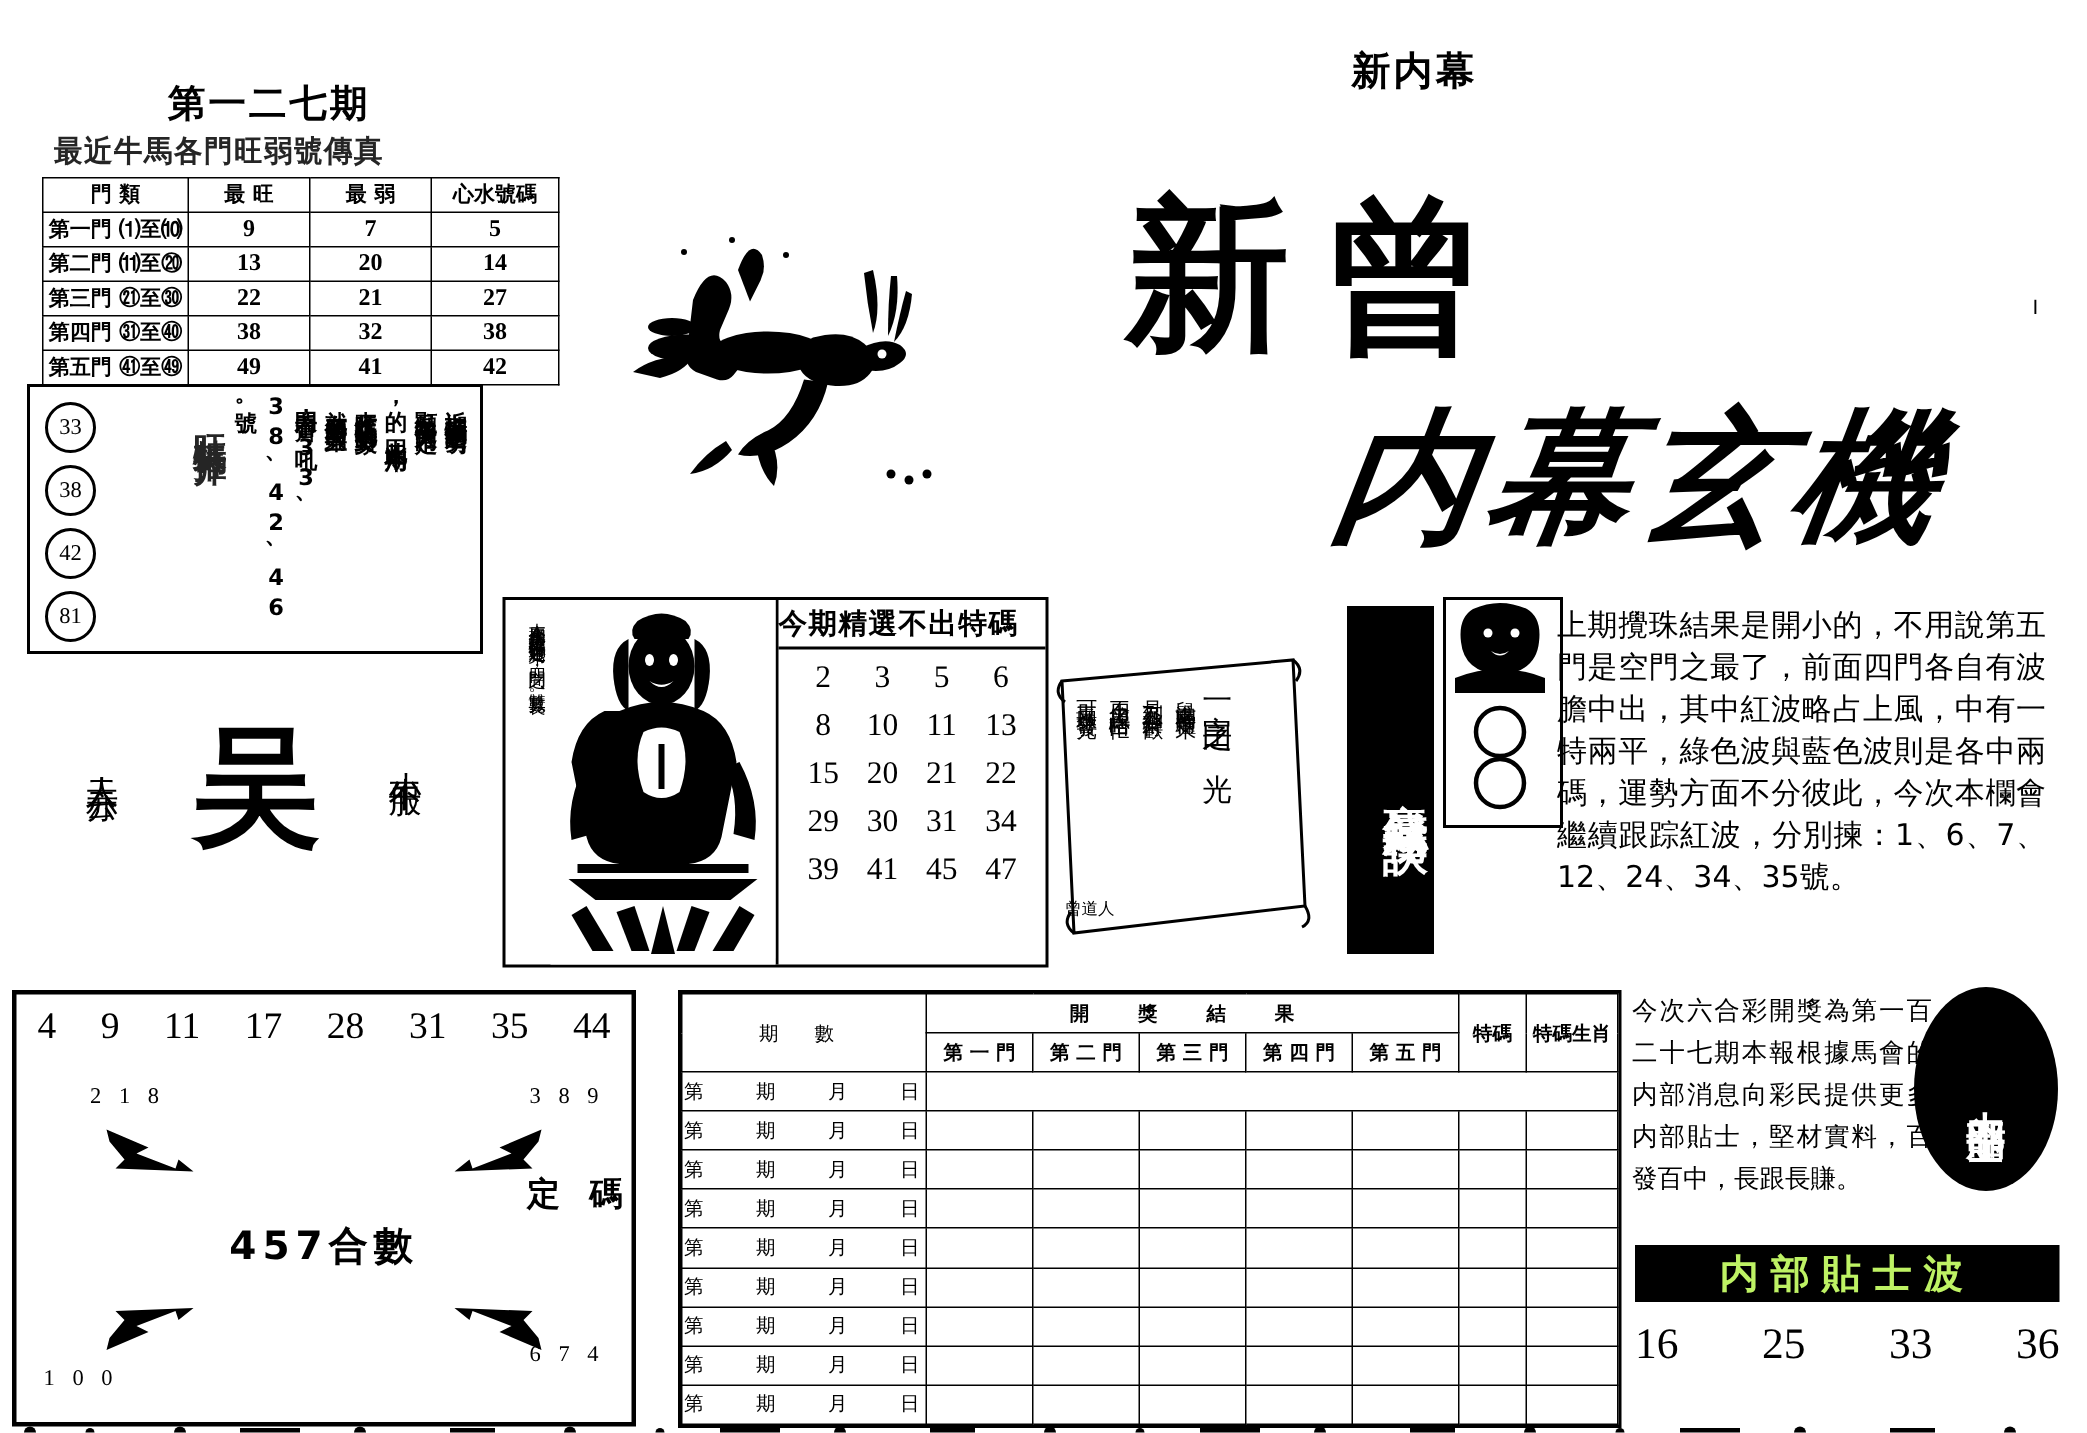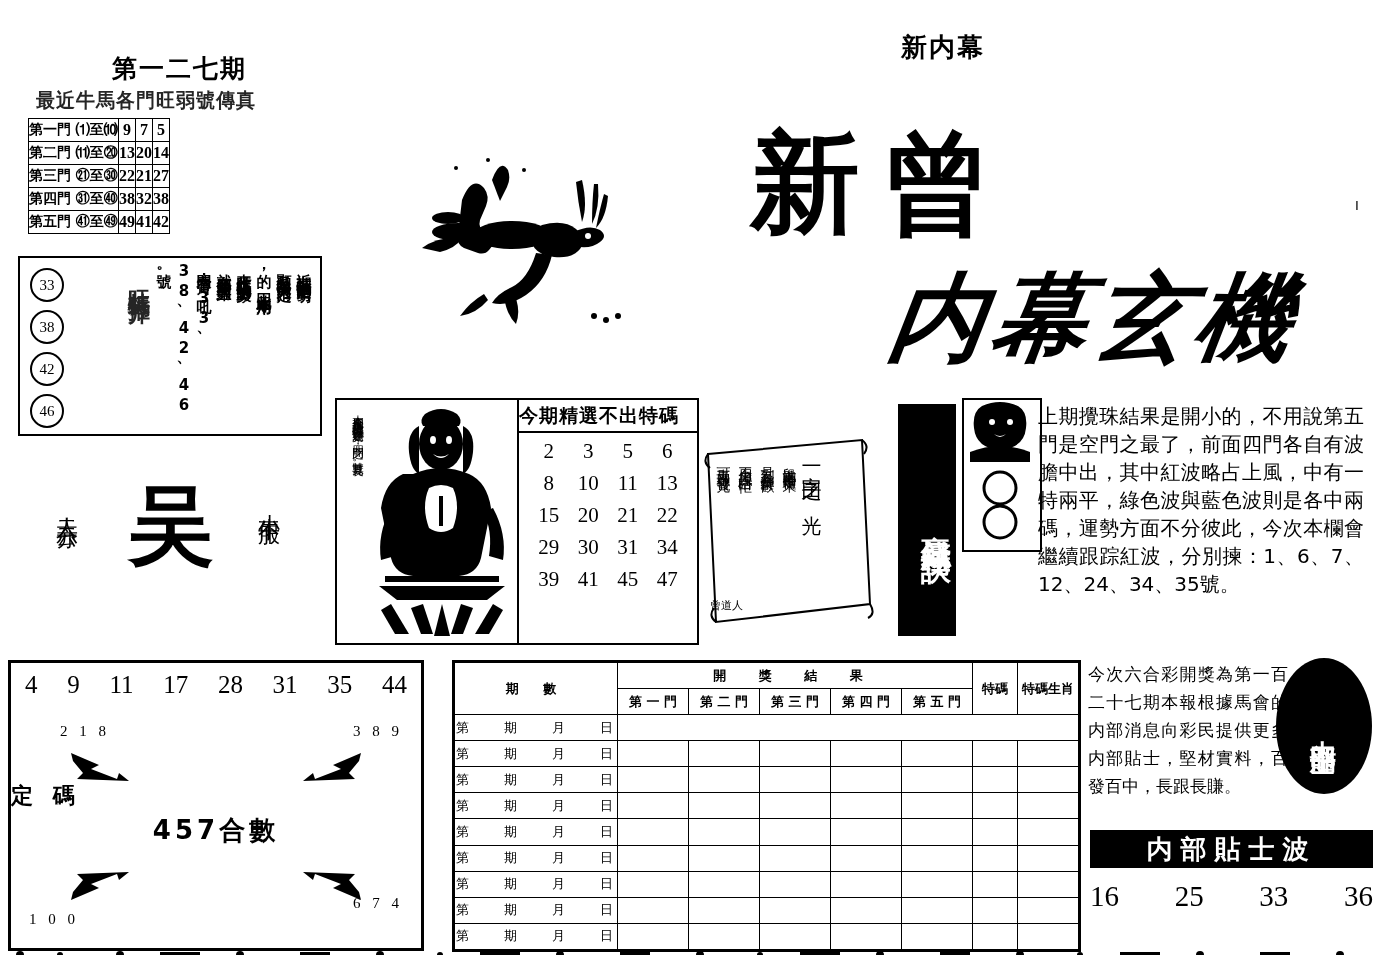--- a/index.html
+++ b/index.html
@@ -34,21 +34,21 @@
   #surname-left{position:absolute;left:34px;top:60px;writing-mode:vertical-rl;text-orientation:upright;font-size:22px;line-height:30px;letter-spacing:4px;}
   #surname-right{position:absolute;left:236px;top:56px;writing-mode:vertical-rl;text-orientation:upright;font-size:22px;line-height:30px;letter-spacing:4px;}
 
   
   #bigbox{left:8px;top:660px;width:410px;height:285px;border:3px solid #000;}
   #bignums{position:absolute;left:14px;top:8px;width:382px;display:flex;justify-content:space-between;font-size:25px;font-family:"Liberation Serif",serif;}
   #n218{position:absolute;left:18px;top:60px;font-size:15px;letter-spacing:4px;font-family:"Liberation Serif",serif;margin-left:31px;}
   #n389{position:absolute;right:18px;top:60px;font-size:15px;letter-spacing:4px;font-family:"Liberation Serif",serif;}
   #n100{position:absolute;left:18px;top:232px;font-size:15px;letter-spacing:4px;font-family:"Liberation Serif",serif;margin-top:16px;}
   #n674{position:absolute;right:18px;top:232px;font-size:15px;letter-spacing:4px;font-family:"Liberation Serif",serif;}
-  #dingma{position:absolute;left:0;top:118px;width:100%;text-align:left;font-size:22px;font-weight:bold;letter-spacing:6px;}
+  #dingma{position:absolute;left:0;top:118px;width:100%;text-align:right;font-size:22px;font-weight:bold;letter-spacing:6px;}
   #heshu{position:absolute;left:0;top:150px;width:100%;text-align:center;font-size:26px;font-weight:bold;letter-spacing:4px;}
   .arrow{position:absolute;width:66px;height:34px;}
 
   
   #picbox{left:335px;top:398px;width:360px;height:243px;border:2px solid #000;display:flex;}
   #picbox .vtxt{writing-mode:vertical-rl;text-orientation:upright;font-size:11.5px;line-height:15px;padding:6px 2px 0 2px;letter-spacing:1px;}
   #godimg{width:150px;position:relative;background:#fff;overflow:hidden;}
   #numpanel{flex:1;border-left:2px solid #000;}
   #numpanel .hdr{font-size:19px;font-weight:bold;text-align:left;padding:3px 0 2px;letter-spacing:1px;border-bottom:2px solid #000;}
   #numgrid{display:grid;grid-template-columns:repeat(4,1fr);row-gap:7px;padding:6px 10px 0 10px;font-size:21px;font-family:"Liberation Serif",serif;text-align:center;}
@@ -63,29 +63,29 @@
 
   
   #commentbox{left:962px;top:398px;width:412px;height:240px;}
   #portrait{position:absolute;left:0;top:0;width:76px;height:150px;border:2px solid #000;background:#fff;}
   #commenttext{position:absolute;left:76px;top:4px;width:326px;font-size:20px;line-height:28px;text-align:justify;}
 
   
   #restable{left:452px;top:660px;width:625px;height:288px;border:2px solid #000;}
   #restable table{border-collapse:collapse;width:100%;height:100%;}
   #restable td,#restable th{border:1px solid #000;font-size:13px;text-align:center;}
-  #qs{font-size:26px;font-weight:bold;letter-spacing:10px;}
+  #qs{font-size:26px;font-weight:normal;letter-spacing:10px;}
   #kj{font-size:26px;font-weight:bold;letter-spacing:14px;}
   .colhdr{font-size:14px;font-weight:bold;}
   .rowlabel{font-size:14px;letter-spacing:3px;white-space:nowrap;}
 
   
   #rtext{left:1088px;top:660px;width:200px;font-size:17px;line-height:28px;text-align:justify;}
   #seal{left:1276px;top:658px;width:96px;height:136px;background:#000;border-radius:50%;color:#fff;writing-mode:vertical-rl;text-orientation:upright;font-size:26px;font-weight:bold;letter-spacing:3px;display:flex;align-items:center;justify-content:center;}
-  #tipbar{left:1090px;top:830px;width:283px;height:38px;background:#000;color:#ffffff;font-size:26px;font-weight:bold;letter-spacing:8px;display:flex;align-items:center;justify-content:center;}
+  #tipbar{left:1090px;top:830px;width:283px;height:38px;background:#000;color:#bef264;font-size:26px;font-weight:bold;letter-spacing:8px;display:flex;align-items:center;justify-content:center;}
   #tipnums{left:1090px;top:880px;width:283px;display:flex;justify-content:space-between;font-size:29px;font-family:"Liberation Serif",serif;}
 
   
   #mast-small{left:875px;top:30px;font-size:26px;font-weight:bold;letter-spacing:2px;margin-left:26px;}
   #mast-xinzeng{left:750px;top:110px;font-size:110px;font-weight:bold;letter-spacing:22px;font-family:"DejaVu Sans",sans-serif;}
   #mast-neimu{left:890px;top:255px;font-size:96px;font-weight:bold;letter-spacing:6px;font-style:italic;transform:skewX(-8deg);}
   #mast-mark{left:1355px;top:198px;font-size:13px;}
 
   
   #horse{left:392px;top:140px;width:280px;height:210px;}
@@ -127,20 +127,26 @@
         <circle cx="132" cy="30" r="2"></circle>
     </g>
   </svg>
 </div>
 
 <div class="abs cn" id="issue-no">第一二七期</div>
 <div class="abs cn" id="issue-sub">最近牛馬各門旺弱號傳真</div>
 
 <table class="abs" id="tbl1">
   <tbody>
+      <tr>
+    <th class="c0">門 類</th>
+    <th class="c1">最 旺</th>
+    <th class="c2">最 弱</th>
+    <th class="c3">心水號碼</th>
+  </tr>
   <tr>
     <td>第一門 ⑴至⑽</td>
     <td class="num">9</td>
     <td class="num">7</td>
     <td class="num">5</td>
   </tr>
   <tr>
     <td>第二門 ⑾至⑳</td>
     <td class="num">13</td>
     <td class="num">20</td>
@@ -165,21 +171,21 @@
     <td class="num">42</td>
   </tr>
 </tbody>
   </table>
 
 <div class="abs" id="vbox">
   <div id="vcircles">
     <div class="circ">33</div>
     <div class="circ">38</div>
     <div class="circ">42</div>
-    <div class="circ">46</div>
+    <div class="circ">81</div>
   </div>
   <div id="vseal">旺特碼推介</div>
   <div id="vcols">
     <div class="vcol">近期特碼的走勢明</div>
     <div class="vcol">顯是向後方大門走</div>
     <div class="vcol">的，因此本期用</div>
     <div class="vcol">來作旺碼吼的對象</div>
     <div class="vcol">就在第四門與第五</div>
     <div class="vcol">門看齊了，吼33、</div>
     <div class="vcol">38、42、46號。</div>

